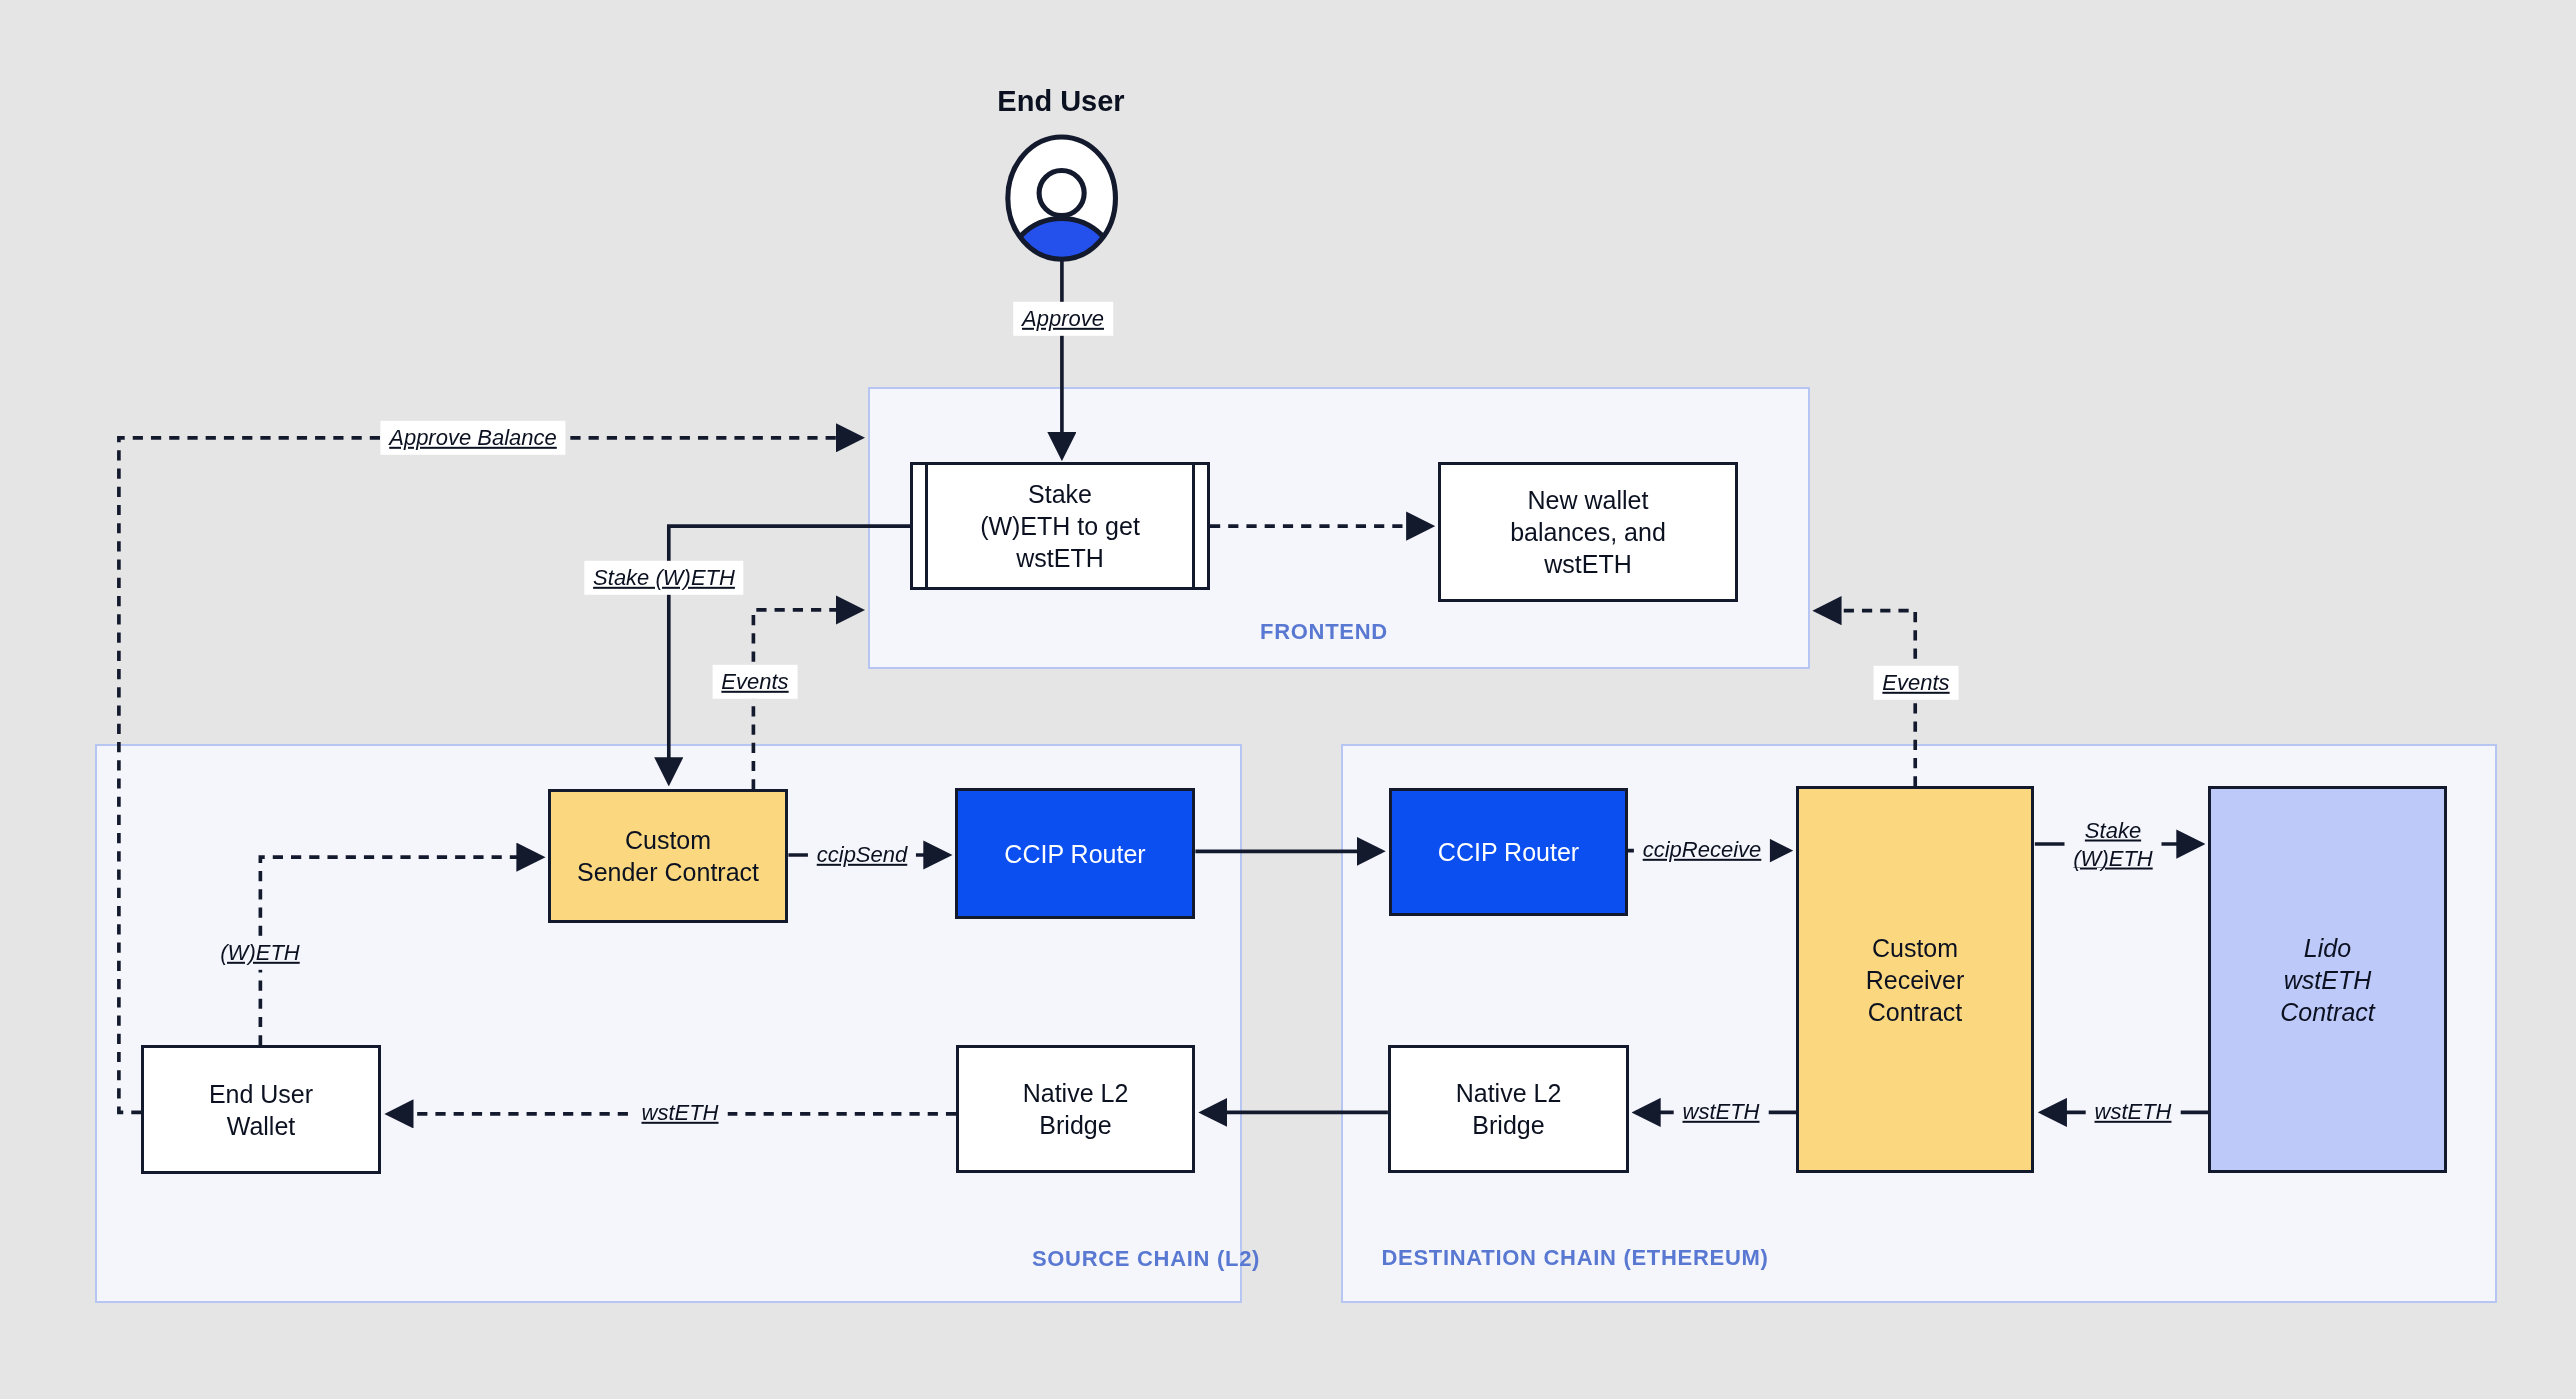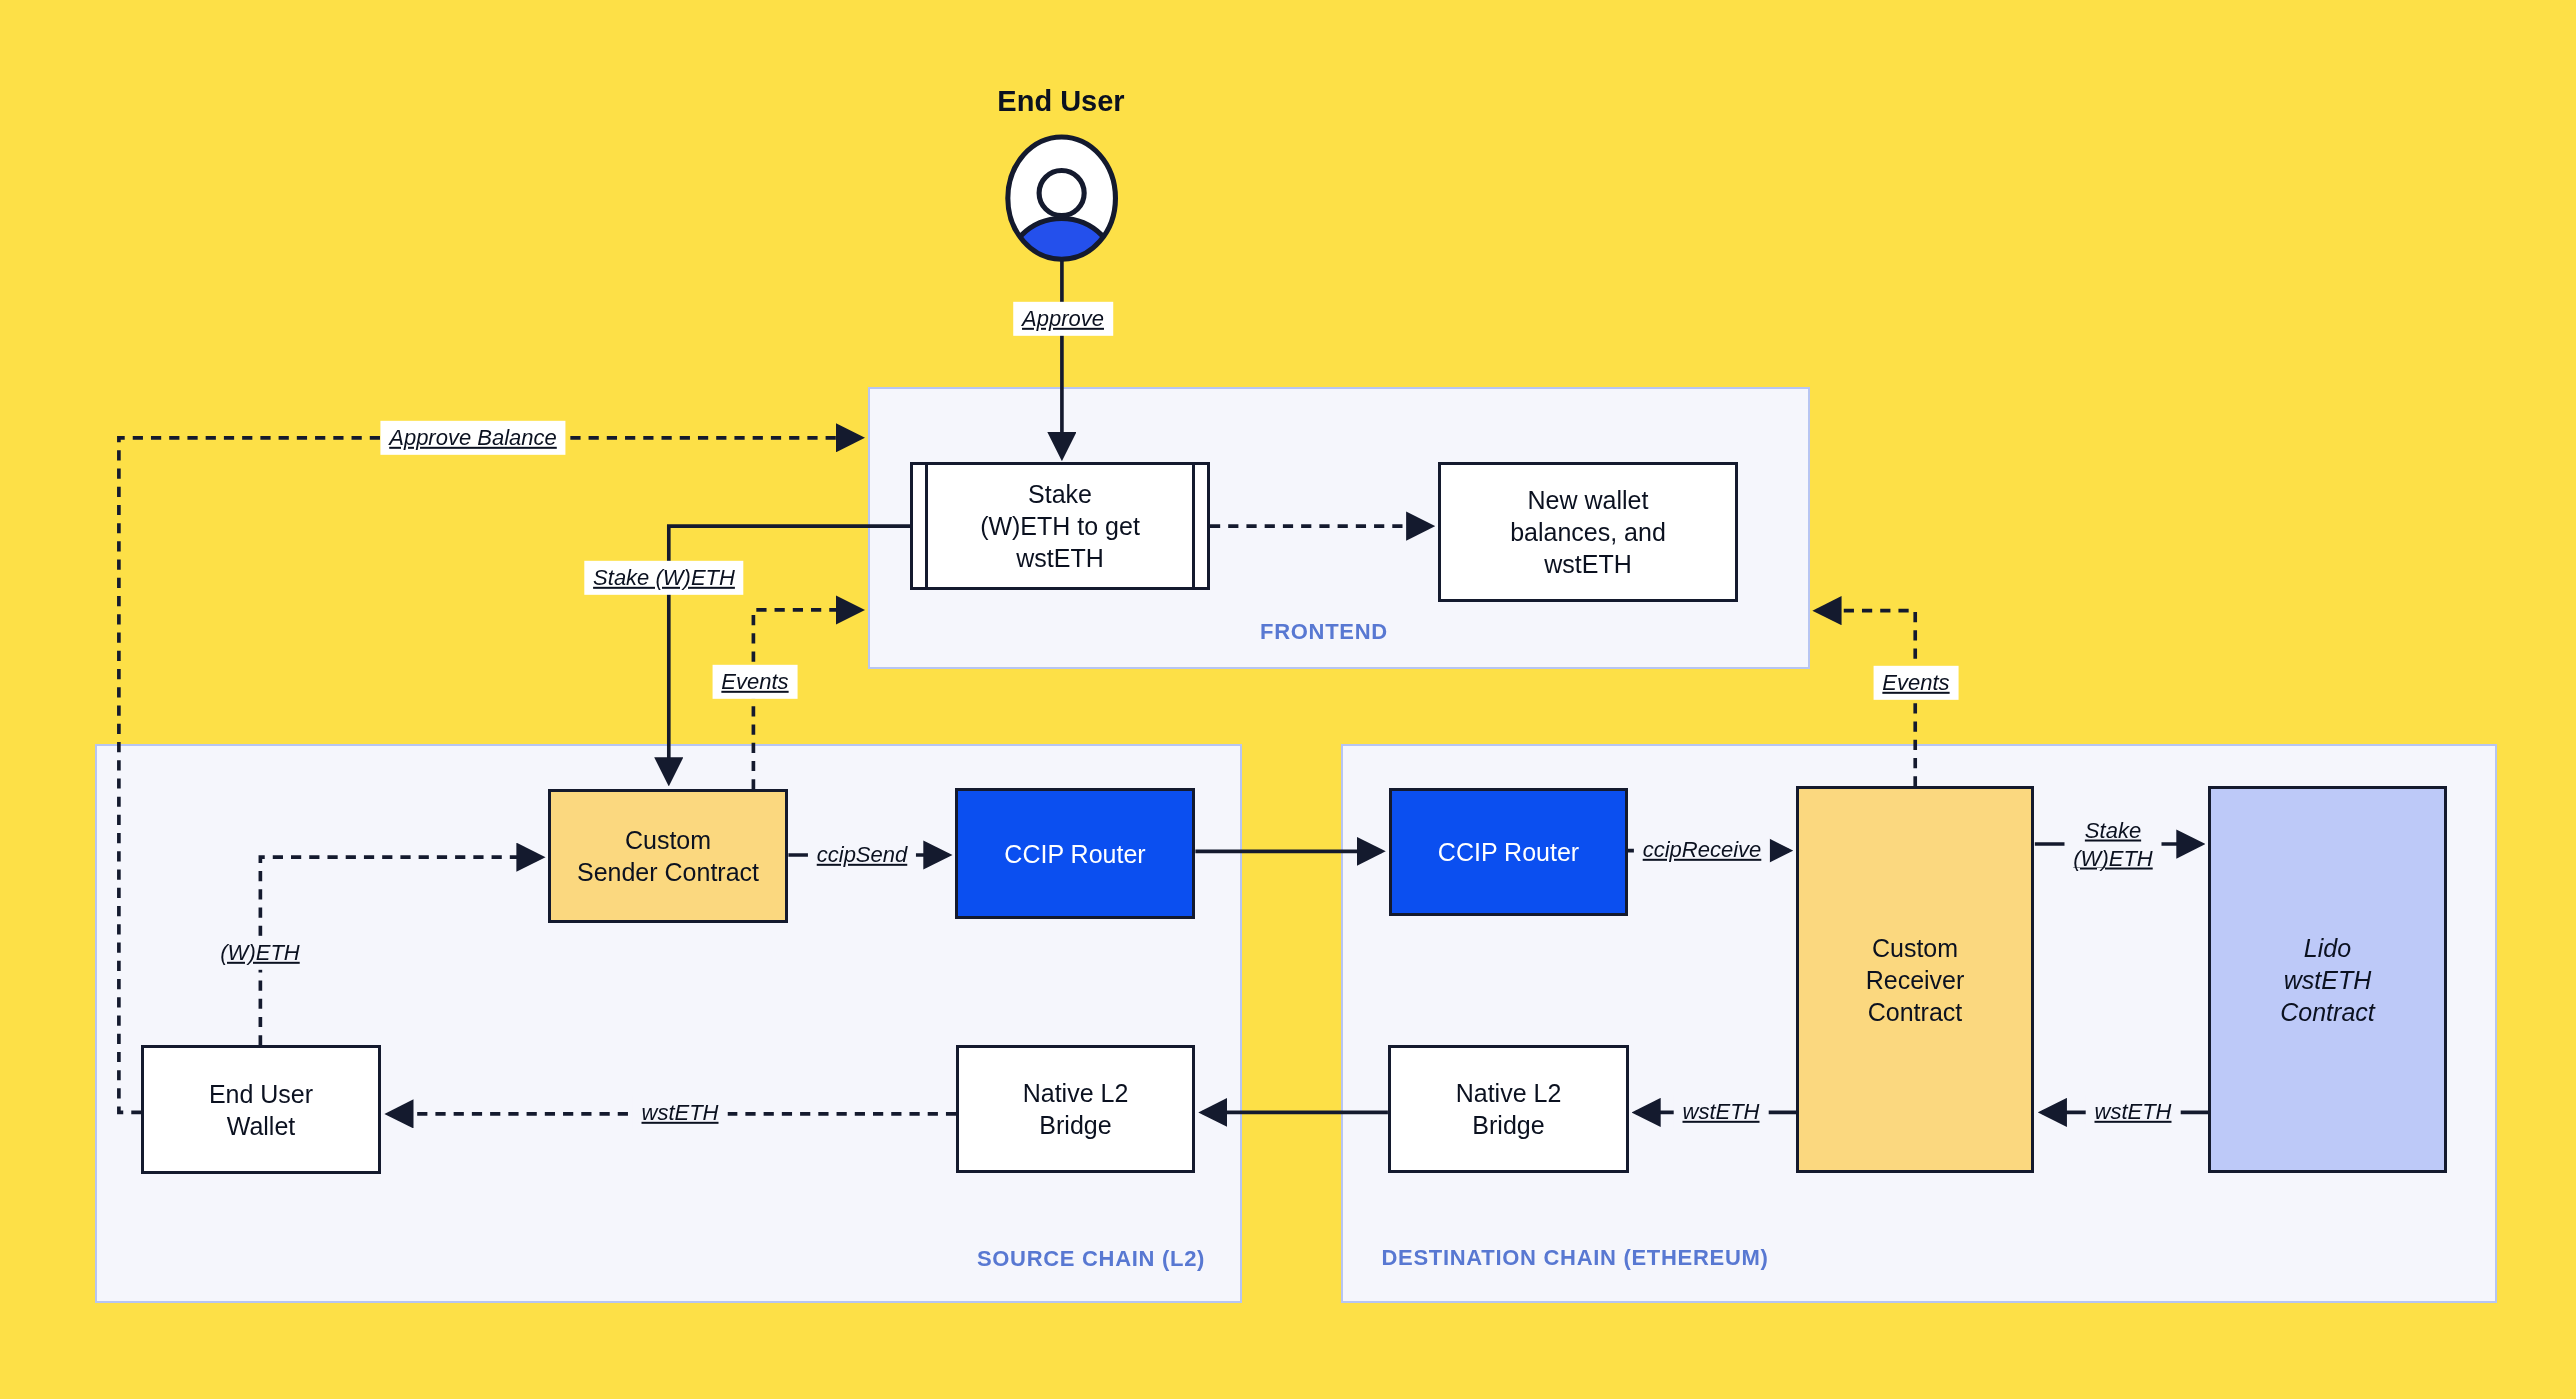--- a/index.html
+++ b/index.html
@@ -1,16 +1,16 @@
 <!DOCTYPE html>
 <html style="font-size:11.7px"><head>
 <meta charset="utf-8">
 <style>
   html,body{margin:0;padding:0;background:#ffffff;font-family:"Liberation Sans",sans-serif;color:#0b1120;}
-  .canvas{position:relative;width:2576px;height:1400px;background:#fde047;overflow:hidden;}
+  .canvas{position:relative;width:2576px;height:1400px;background:#e5e5e5;overflow:hidden;}
   svg.wires{position:absolute;left:0;top:0;width:2576px;height:1400px;pointer-events:none;}
   .container{position:absolute;background:#f5f6fc;border:2.2px solid #b7c5f2;box-sizing:border-box;}
   .section-label{position:absolute;transform:translate(-50%,-50%);font-weight:bold;font-size:22px;letter-spacing:0.7px;color:#5878d2;white-space:nowrap;}
   .node{position:absolute;box-sizing:border-box;border:3.6px solid #141a2e;background:#ffffff;display:flex;align-items:center;justify-content:center;text-align:center;font-size:25px;line-height:1.28;white-space:pre-line;}
   .node.yellow{background:#fbd87f;}
   .node.blue{background:#0b4ff0;color:#ffffff;}
   .node.periwinkle{background:#bdc9f8;}
   .node .bars{position:absolute;top:0;bottom:0;left:0;right:0;pointer-events:none;}
   .node .bars:before,.node .bars:after{content:"";position:absolute;top:0;bottom:0;width:2.9px;background:#141a2e;}
   .node .bars:before{left:11.7px;}
@@ -88,21 +88,21 @@
     <span>CCIP Router</span>
   </div>
   <div class="node" style="left:141px;top:1045px;width:240px;height:129px;">
     <span>End User
 Wallet</span>
   </div>
   <div class="node" style="left:956px;top:1045px;width:239px;height:128px;">
     <span>Native L2
 Bridge</span>
   </div>
-  <div class="section-label" style="left:1091px;top:1259px;">SOURCE CHAIN (L2)</div>
+  <div class="section-label" style="left:1146px;top:1259px;">SOURCE CHAIN (L2)</div>
 
   <div class="node blue" style="left:1389px;top:788px;width:239px;height:128px;">
     <span>CCIP Router</span>
   </div>
   <div class="node yellow" style="left:1796px;top:786px;width:238px;height:387px;">
     <span>Custom
 Receiver
 Contract</span>
   </div>
   <div class="node periwinkle" style="left:2208px;top:786px;width:239px;height:387px;font-style:italic;">

